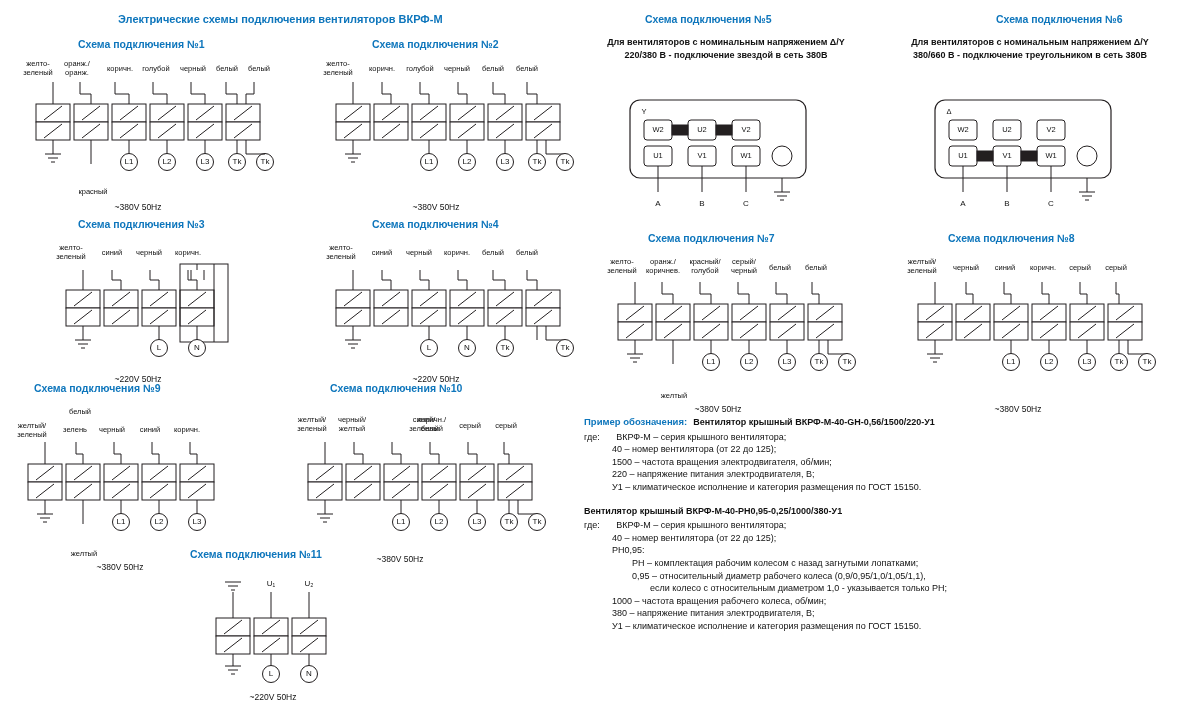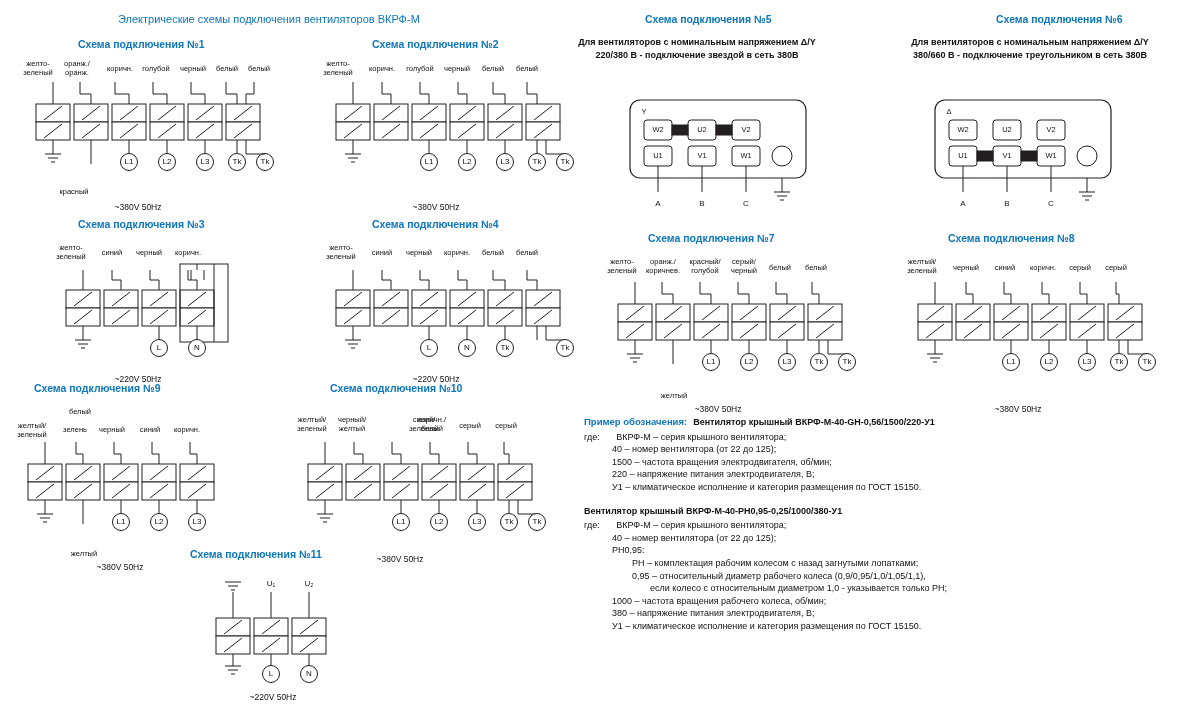--- a/index.html
+++ b/index.html
@@ -1,19 +1,19 @@
 <!DOCTYPE html>
 <html><head>
 <meta charset="utf-8">
 <style>
   html,body{margin:0;padding:0;}
   body{width:1184px;height:724px;background:#ffffff;font-family:"Liberation Sans",sans-serif;color:#1a1a1a;position:relative;overflow:hidden;}
   .page{position:relative;width:1184px;height:724px;}
   .abs{position:absolute;}
-  .title{color:#0e76bc;font-weight:normal;font-size:11px;}
+  .title{color:#0e76bc;font-weight:bold;font-size:11px;}
   .subtitle{color:#0e76bc;font-weight:bold;font-size:10.5px;}
   .lbl{font-size:8px;line-height:9px;text-align:center;color:#111;}
   .lbl.small{font-size:7.5px;line-height:8.5px;}
   .volt{font-size:8.5px;text-align:center;color:#111;}
   svg{display:block;overflow:visible;}
   .term-rect{fill:#ffffff;stroke:#231f20;stroke-width:1;}
   .wire{stroke:#231f20;stroke-width:1;fill:none;}
   .circ{fill:#ffffff;stroke:#231f20;stroke-width:1;}
   .txt{font-family:"Liberation Sans",sans-serif;font-size:8px;fill:#111;text-anchor:middle;dominant-baseline:middle;}
   .txt7{font-family:"Liberation Sans",sans-serif;font-size:7.5px;fill:#111;text-anchor:middle;dominant-baseline:middle;}
@@ -121,21 +121,21 @@
         <circle class="circ" cx="187" cy="80" r="8.5"></circle>
           <text class="txt" x="187" y="80">L3</text>
         <circle class="circ" cx="219" cy="80" r="8.5"></circle>
           <text class="txt" x="219" y="80">Tk</text>
         <circle class="circ" cx="247" cy="80" r="8.5"></circle>
           <text class="txt" x="247" y="80">Tk</text>
         <line class="wire" x1="228" y1="72" x2="247" y2="72"></line>
           <line class="wire" x1="247" y1="72" x2="247" y2="71.5"></line>
       </g>
     </svg>
-    <div class="abs lbl small" style="left:33px;top:128px;width:46px;">красный</div>
+    <div class="abs lbl small" style="left:52px;top:128px;width:46px;">красный</div>
     <div class="abs volt" style="left:60px;top:142px;width:120px;">~380V 50Hz</div>
   </div>
 
   <div class="abs subtitle" style="left:372px;top:38px;">Схема подключения №2</div>
   <div class="abs" style="left:318px;top:60px;">
     <div class="abs lbl small" style="left:0px;top:0px;width:40px;">желто-<br>зеленый</div>
     <div class="abs lbl small" style="left:44px;top:5px;width:40px;">коричн.</div>
     <div class="abs lbl small" style="left:82px;top:5px;width:40px;">голубой</div>
     <div class="abs lbl small" style="left:120px;top:5px;width:38px;">черный</div>
     <div class="abs lbl small" style="left:158px;top:5px;width:34px;">белый</div>
@@ -364,21 +364,21 @@
         <circle class="circ" cx="187" cy="84" r="8.5"></circle>
           <text class="txt" x="187" y="84">Tk</text>
         <circle class="circ" cx="247" cy="84" r="8.5"></circle>
           <text class="txt" x="247" y="84">Tk</text>
       </g>
     </svg>
     <div class="abs volt" style="left:58px;top:130px;width:120px;">~220V 50Hz</div>
   </div>
 
   <div class="abs subtitle" style="left:645px;top:13px;">Схема подключения №5</div>
-  <div class="abs desc" style="left:577px;top:36px;width:240px;">Для вентиляторов с номинальным напряжением Δ/Y 220/380 В - подключение звездой в сеть 380В</div>
+  <div class="abs desc" style="left:606px;top:36px;width:240px;">Для вентиляторов с номинальным напряжением Δ/Y 220/380 В - подключение звездой в сеть 380В</div>
   <svg class="abs" style="left:620px;top:92px;" width="220" height="130">
     <rect class="box-motor" x="10" y="8" width="176" height="78" rx="10"></rect>
     <text class="txt7" x="24" y="20">Y</text>
 
     <rect class="mt-cell" x="24" y="28" width="28" height="20" rx="3"></rect>
     <rect class="mt-cell" x="68" y="28" width="28" height="20" rx="3"></rect>
     <rect class="mt-cell" x="112" y="28" width="28" height="20" rx="3"></rect>
     <text class="txt7" x="38" y="38">W2</text>
       <text class="txt7" x="82" y="38">U2</text>
       <text class="txt7" x="126" y="38">V2</text>

